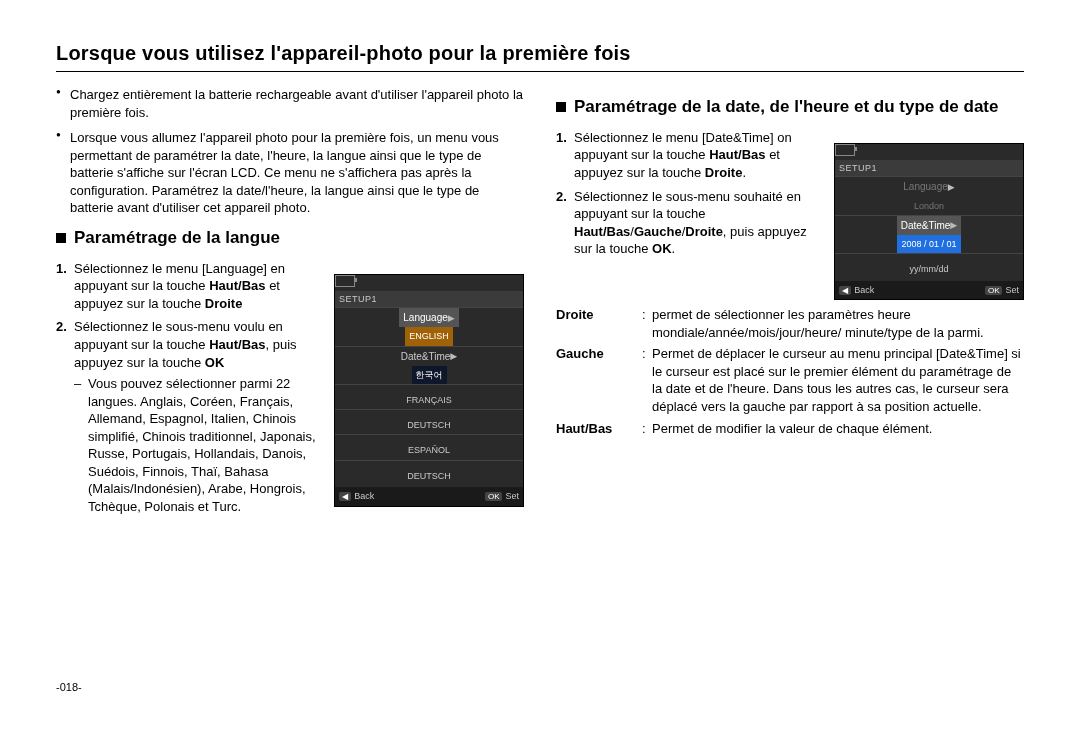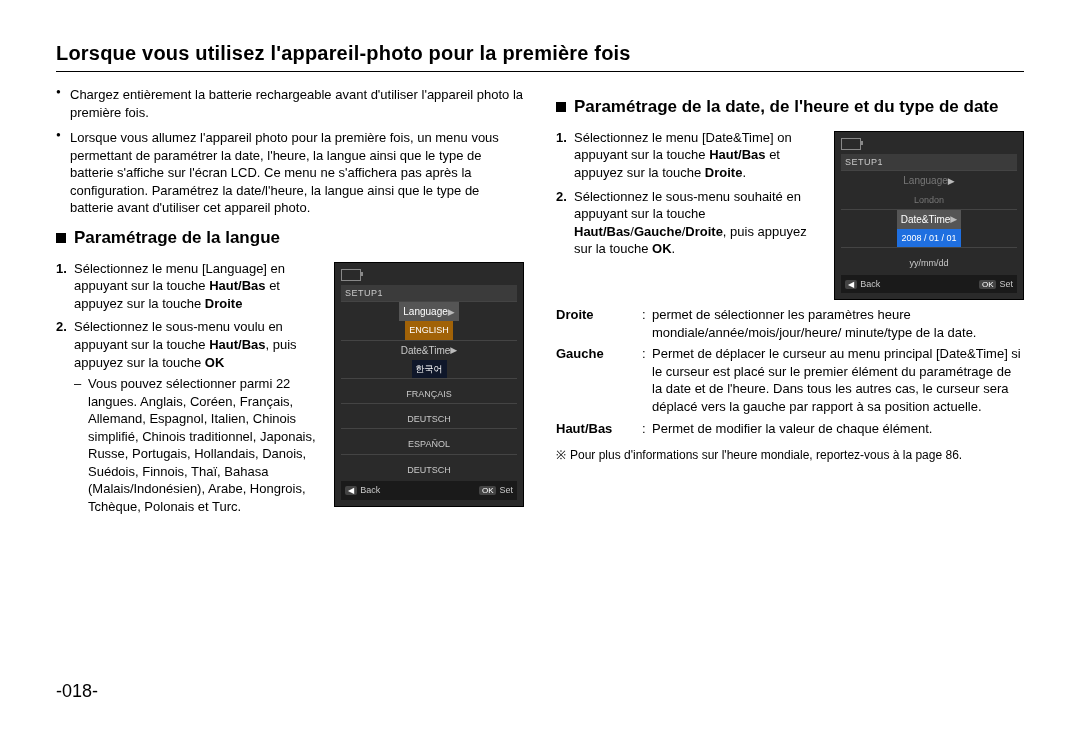--- a/index.html
+++ b/index.html
@@ -103,22 +103,22 @@
   .lcd-wrap-right {
     float: right;
     width: 190px;
     margin: 2px 0 6px 10px;
   }
   .lcd {
     border: 1.5px solid #000;
     background: #2a2a2a;
     color: #c9c9c9;
     font-size: 10px;
-    padding: 6px;
     box-sizing: border-box;
+    margin-top: 12px;
   }
   .lcd .batt {
     width: 18px;
     height: 10px;
     border: 1px solid #888;
     margin-bottom: 4px;
     position: relative;
   }
   .lcd .batt::after {
     content: "";
@@ -199,21 +199,21 @@
     position: relative;
     font-size: 12px;
   }
   .note::before {
     content: "※";
     position: absolute;
     left: 0;
   }
   .pgnum {
     margin-top: 160px;
-    font-size: 18px;
+    font-size: 11px;
   }
   b { font-weight: bold; }
 </style>
 </head>
 <body>
 
 <div class="page">
   <div class="title">Lorsque vous utilisez l'appareil-photo pour la première fois</div>
   <hr class="rule">
 
@@ -327,32 +327,31 @@
         <li>
           <span class="num">2.</span>
           <span>Sélectionnez le sous-menu souhaité en appuyant sur la touche </span><b>Haut/Bas</b><span>/</span><b>Gauche</b><span>/</span><b>Droite</b><span>, puis appuyez sur la touche </span><b>OK</b><span>.</span>
         </li>
       </ol>
 
       <div class="defs">
         <div class="def">
           <div class="k">Droite</div>
           <div class="c">:</div>
-          <div>permet de sélectionner les paramètres heure mondiale/année/mois/jour/heure/ minute/type de la date.</div>
+          <div>permet de sélectionner les paramètres heure mondiale/année/mois/jour/heure/ minute/type de la parmi.</div>
         </div>
         <div class="def">
           <div class="k">Gauche</div>
           <div class="c">:</div>
           <div>Permet de déplacer le curseur au menu principal [Date&amp;Time] si le curseur est placé sur le premier élément du paramétrage de la date et de l'heure. Dans tous les autres cas, le curseur sera déplacé vers la gauche par rapport à sa position actuelle.</div>
         </div>
         <div class="def">
           <div class="k">Haut/Bas</div>
           <div class="c">:</div>
           <div>Permet de modifier la valeur de chaque élément.</div>
         </div>
       </div>
 
-      <div class="note">Pour plus d'informations sur l'heure mondiale, reportez-vous à la page 86.</div>
     </div>
   </div>
 
   <div class="pgnum">-018-</div>
 </div>
 
 </body></html>

